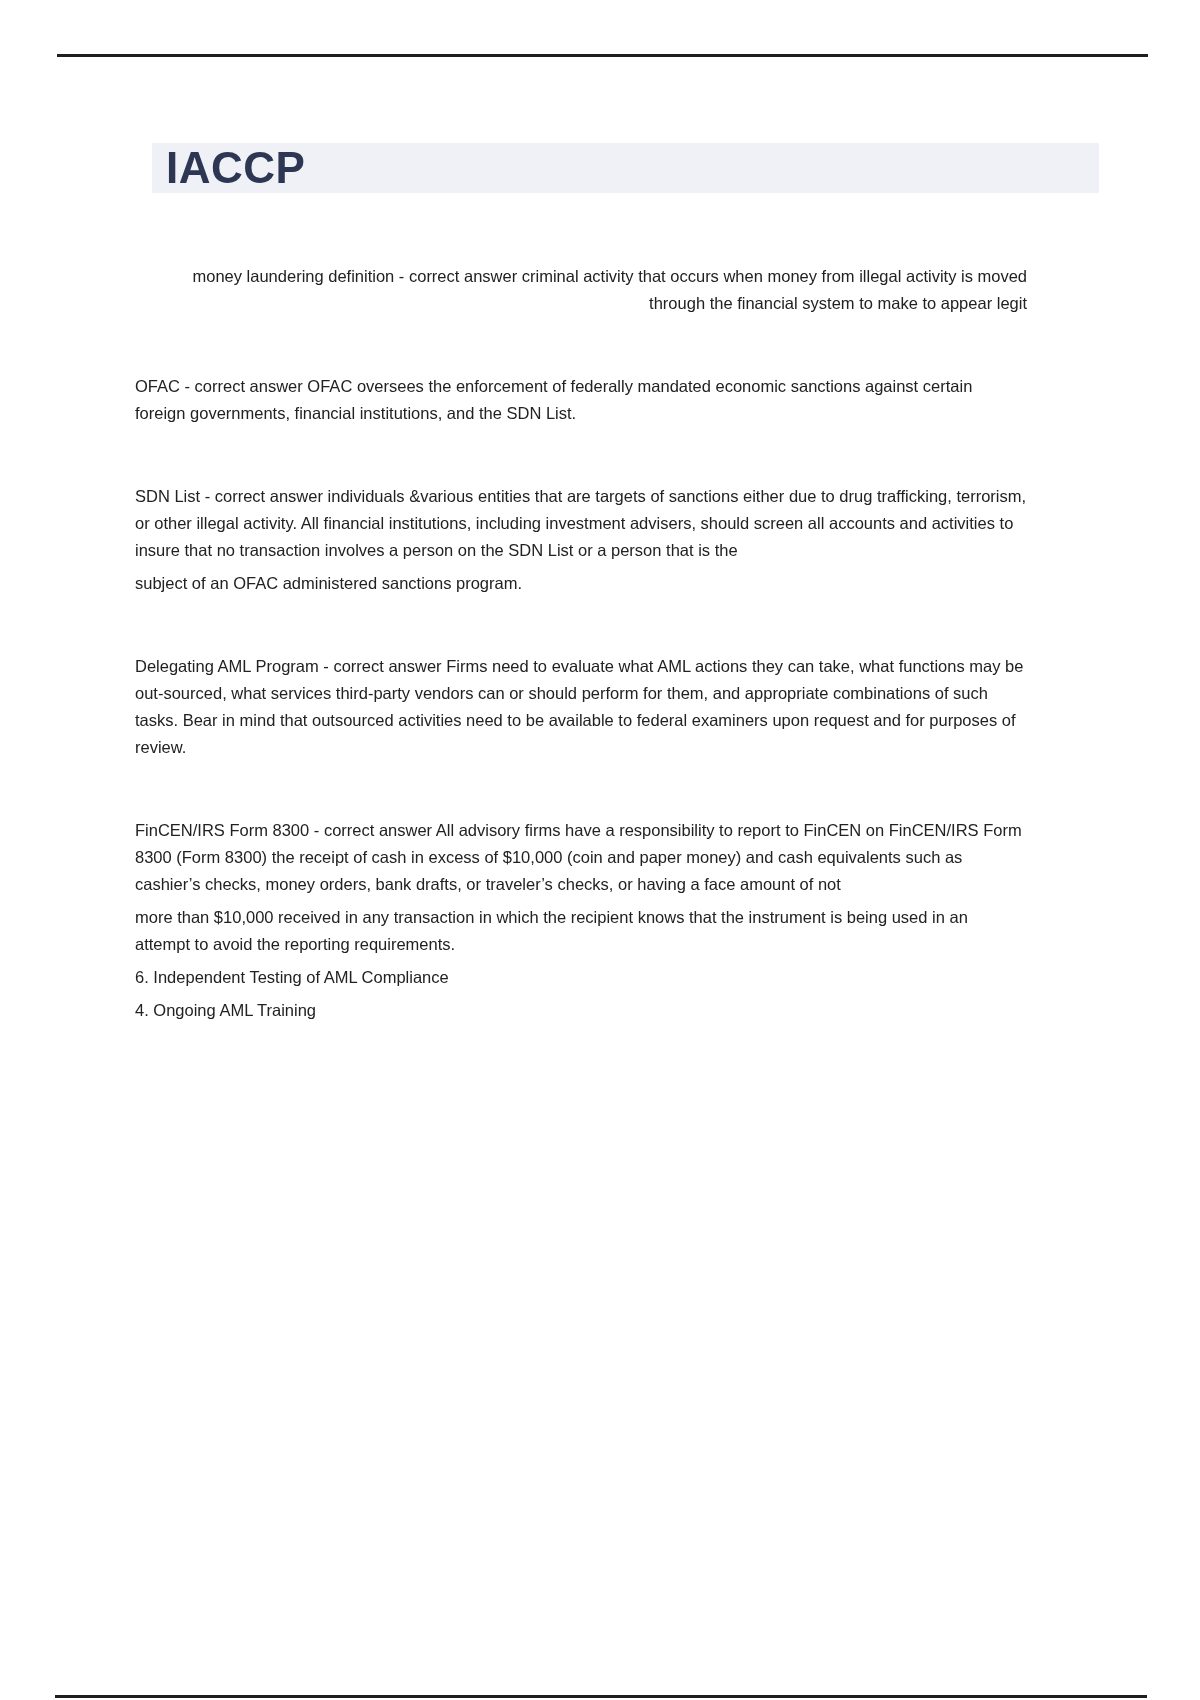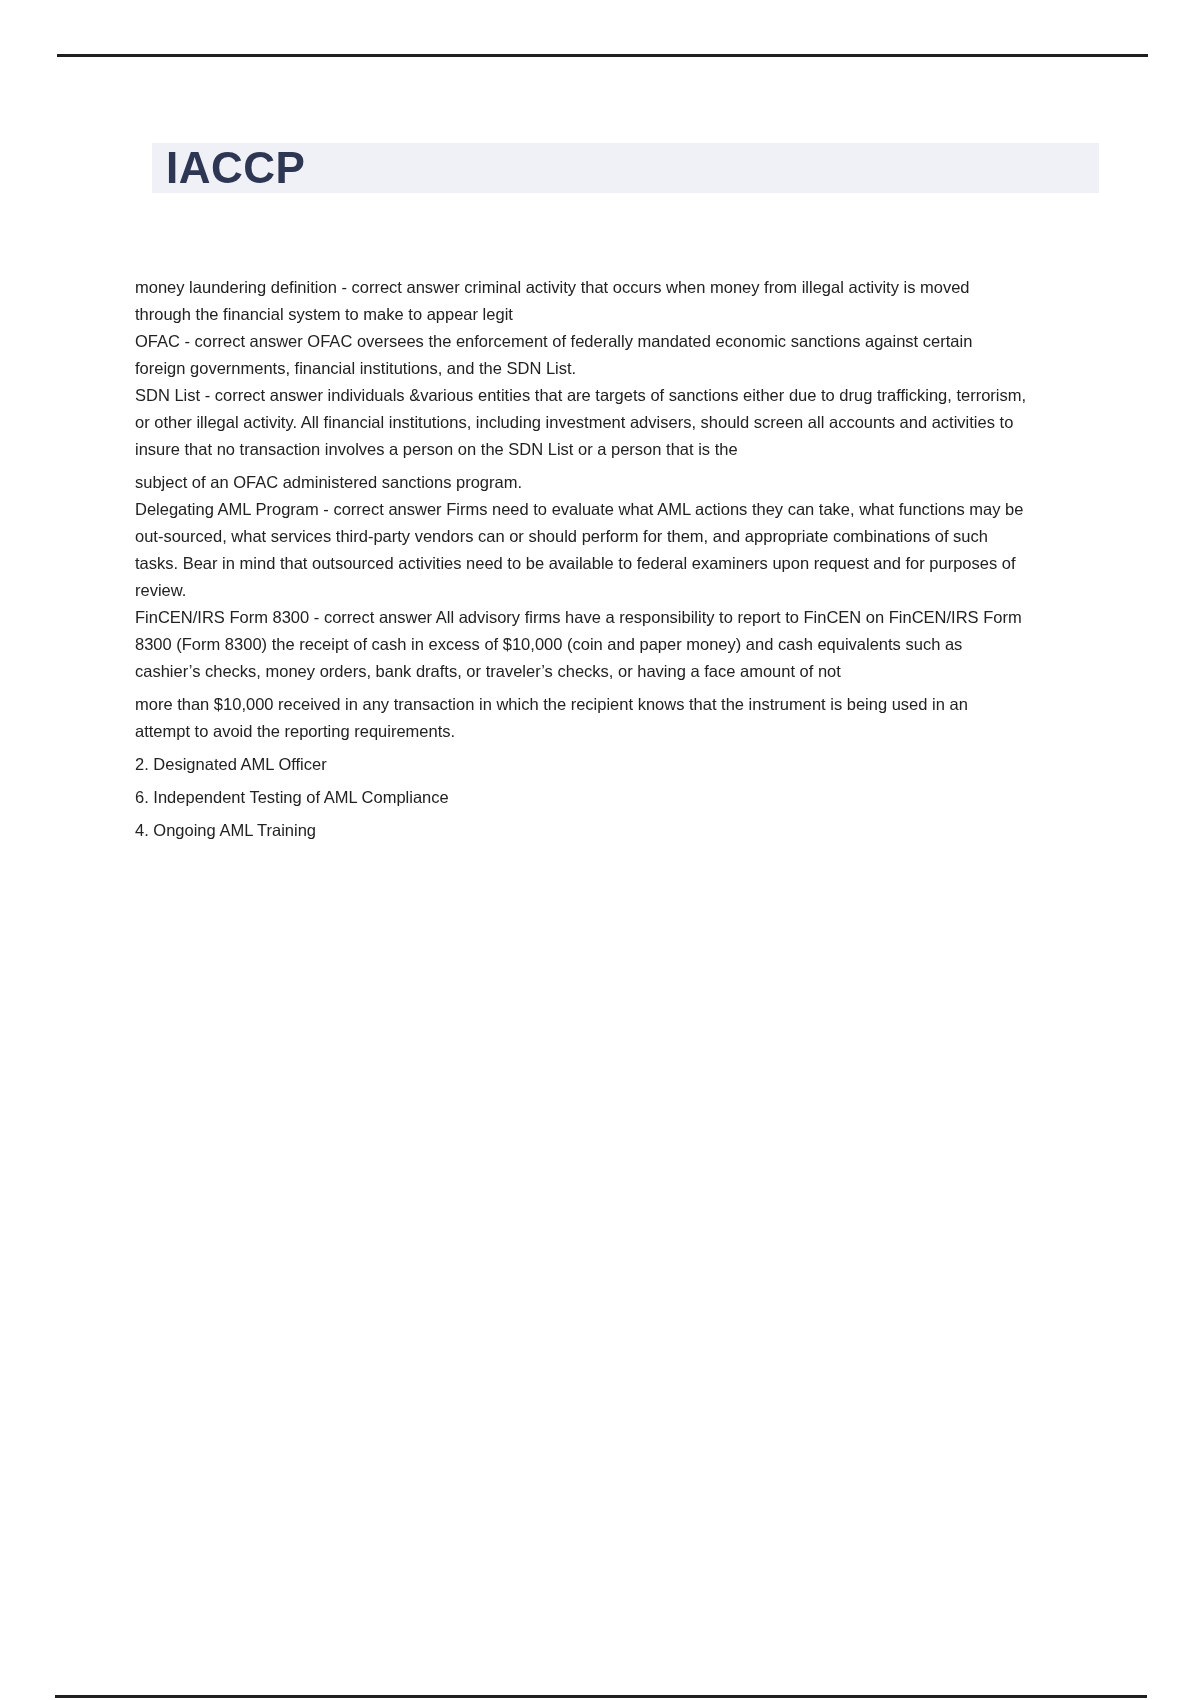--- a/index.html
+++ b/index.html
@@ -56,39 +56,38 @@
   .document-body {
     position: absolute;
     left: 135px;
     top: 263px;
     width: 892px;
     color: var(--text-color);
     font-size: 16.5px;
     line-height: 27px;
   }
   .document-body p { margin: 0; }
-  .document-body p.entry { }
+  .document-body p.entry { margin-top: 56px; }
   .document-body p.para { margin-top: 6px; }
-  .document-body p:first-child { margin-top: 11px; }
+  .document-body p:first-child { margin-top: 0; text-align: right; }
 </style>
 </head>
 <body>
 
 <div class="rule rule-top"></div>
 
 <div class="title-bar">
   <h1 class="page-title">IACCP</h1>
 </div>
 
 <div class="document-body">
     <p class="entry">money laundering definition - correct answer criminal activity that occurs when money from illegal activity is moved through the financial system to make to appear legit</p>
     <p class="entry">OFAC - correct answer OFAC oversees the enforcement of federally mandated economic sanctions against certain foreign governments, financial institutions, and the SDN List.</p>
     <p class="entry">SDN List - correct answer individuals &amp;various entities that are targets of sanctions either due to drug trafficking, terrorism, or other illegal activity. All financial institutions, including investment advisers, should screen all accounts and activities to insure that no transaction involves a person on the SDN List or a person that is the</p>
     <p class="para">subject of an OFAC administered sanctions program.</p>
     <p class="entry">Delegating AML Program - correct answer Firms need to evaluate what AML actions they can take, what functions may be out-sourced, what services third-party vendors can or should perform for them, and appropriate combinations of such tasks. Bear in mind that outsourced activities need to be available to federal examiners upon request and for purposes of review.</p>
     <p class="entry">FinCEN/IRS Form 8300 - correct answer All advisory firms have a responsibility to report to FinCEN on FinCEN/IRS Form 8300 (Form 8300) the receipt of cash in excess of $10,000 (coin and paper money) and cash equivalents such as cashier’s checks, money orders, bank drafts, or traveler’s checks, or having a face amount of not</p>
     <p class="para">more than $10,000 received in any transaction in which the recipient knows that the instrument is being used in an attempt to avoid the reporting requirements.</p>
-    <p class="para">2. Designated AML Officer</p>
     <p class="para">6. Independent Testing of AML Compliance</p>
     <p class="para">4. Ongoing AML Training</p>
   </div>
 
 <div class="rule rule-bottom"></div>
 
 </body></html>

